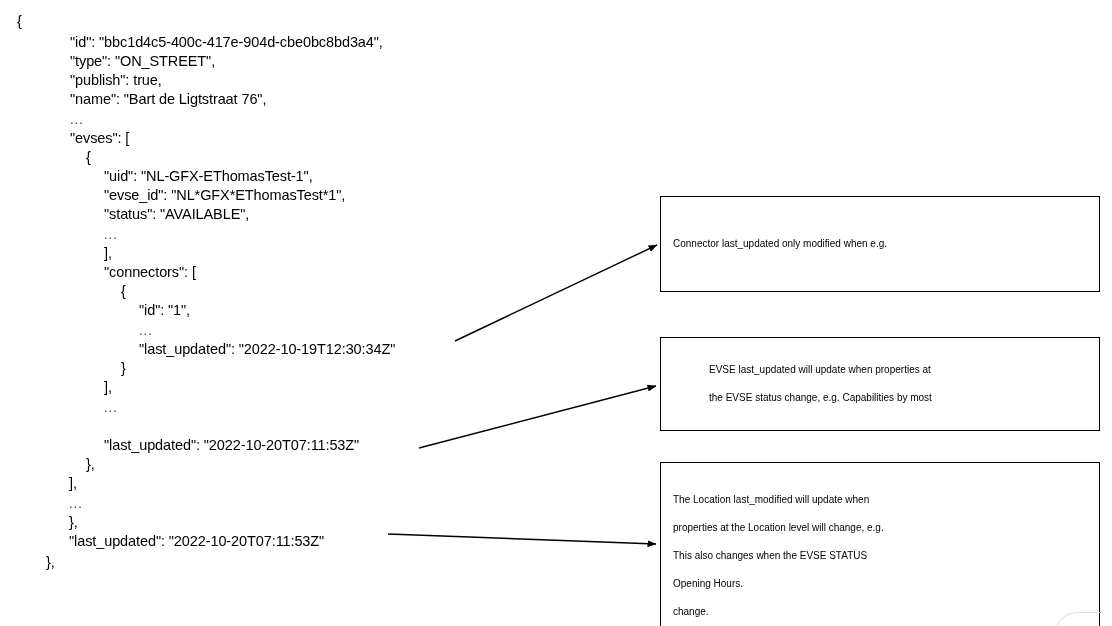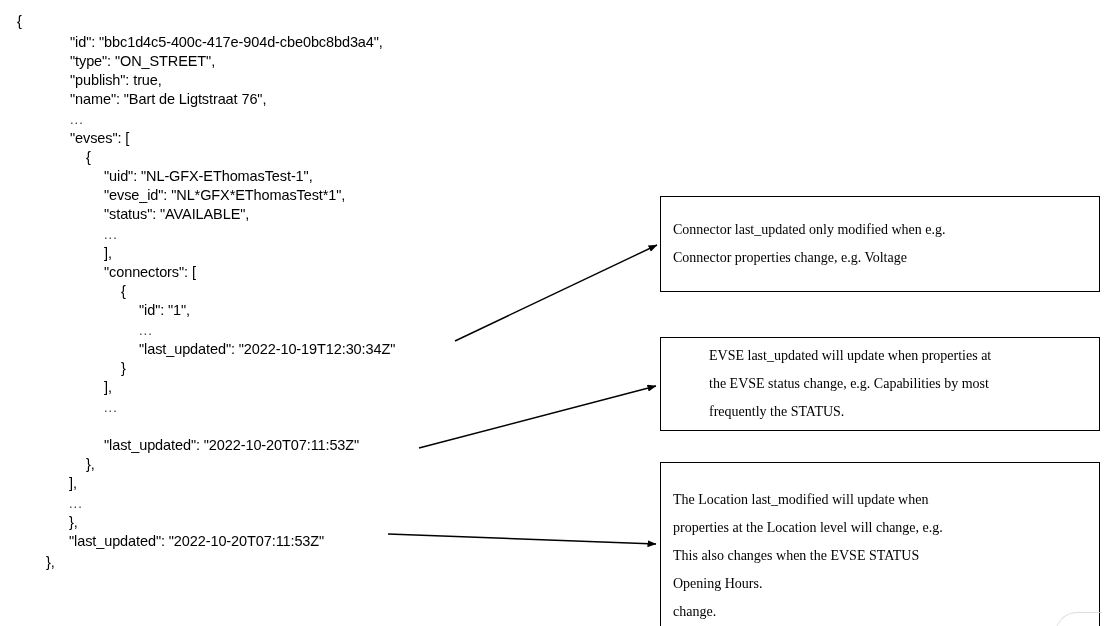--- a/index.html
+++ b/index.html
@@ -48,22 +48,22 @@
     position: absolute;
     box-sizing: border-box;
     border: 1.6px solid #000000;
     background: #ffffff;
     padding: 6px 10px 6px 12px;
     display: flex;
     flex-direction: column;
     justify-content: center;
   }
   .note-line {
-    font-family: Liberation Serif, serif;
-    font-size: 14px;
+    font-family: Liberation Sans, sans-serif;
+    font-size: 10px;
     line-height: 28px;
     color: #000000;
     white-space: nowrap;
   }
 
   #note-box-1 { left: 660px; top: 196px;  width: 440px; height: 96px; }
   #note-box-2 { left: 660px; top: 337px;  width: 440px; height: 94px; padding-left: 48px; }
   #note-box-3 { left: 660px; top: 462px;  width: 440px; height: 188px; }
 
   
@@ -133,27 +133,25 @@
     </defs>
     <g id="arrow-group">
         <line x1="455" y1="341" x2="657" y2="245" stroke="#000000" stroke-width="1.4" marker-end="url(#arrowhead)"></line>
         <line x1="419" y1="448" x2="656" y2="386" stroke="#000000" stroke-width="1.4" marker-end="url(#arrowhead)"></line>
         <line x1="388" y1="534" x2="656" y2="544" stroke="#000000" stroke-width="1.4" marker-end="url(#arrowhead)"></line>
       </g>
   </svg>
 
   <div class="note-box" id="note-box-1">
     <div class="note-line">Connector last_updated only modified when e.g.</div>
-    <div class="note-line">Connector properties change, e.g. Voltage</div>
   </div>
 
   <div class="note-box" id="note-box-2">
     <div class="note-line">EVSE last_updated will update when properties at</div>
     <div class="note-line">the EVSE status change, e.g. Capabilities by most</div>
-    <div class="note-line">frequently the STATUS.</div>
   </div>
 
   <div class="note-box" id="note-box-3">
     <div class="note-line">The Location last_modified will update when</div>
     <div class="note-line">properties at the Location level will change, e.g.</div>
     <div class="note-line">This also changes when the EVSE STATUS</div>
     <div class="note-line">Opening Hours.</div>
     <div class="note-line">change.</div>
   </div>
 

